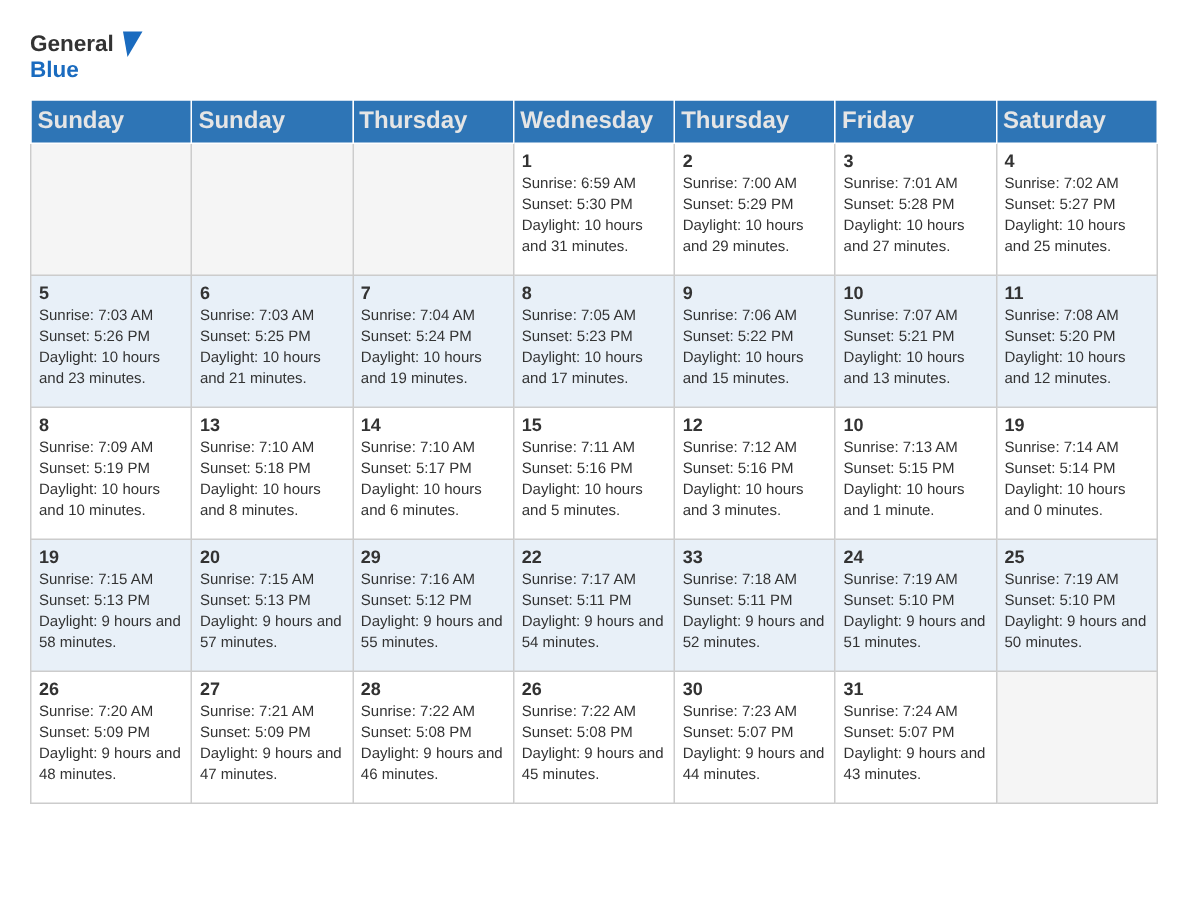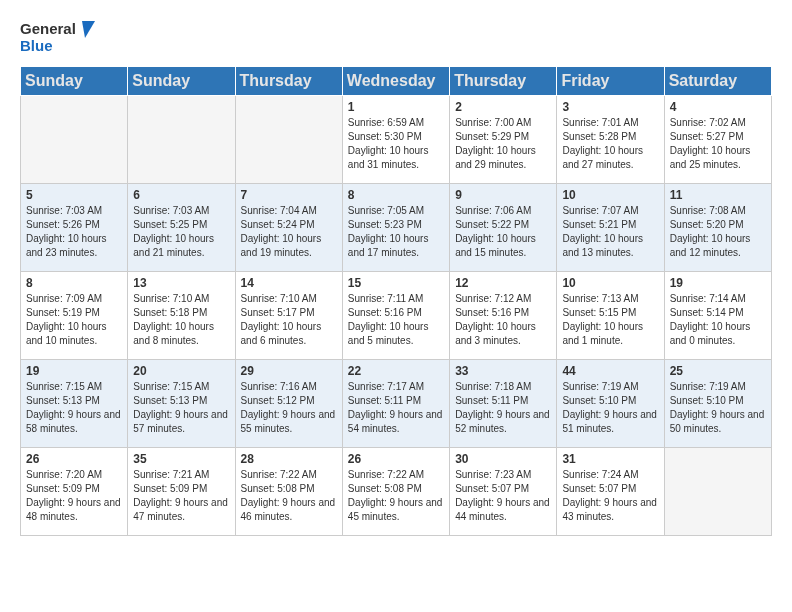--- a/index.html
+++ b/index.html
@@ -207,35 +207,35 @@
           </td>
           <td>
             <span class="day-number">22</span>
             <div class="day-info">Sunrise: 7:17 AM<br>Sunset: 5:11 PM<br>Daylight: 9 hours and 54 minutes.</div>
           </td>
           <td>
             <span class="day-number">33</span>
             <div class="day-info">Sunrise: 7:18 AM<br>Sunset: 5:11 PM<br>Daylight: 9 hours and 52 minutes.</div>
           </td>
           <td>
-            <span class="day-number">44</span>
+            <span class="day-number">24</span>
             <div class="day-info">Sunrise: 7:19 AM<br>Sunset: 5:10 PM<br>Daylight: 9 hours and 51 minutes.</div>
           </td>
           <td>
             <span class="day-number">25</span>
             <div class="day-info">Sunrise: 7:19 AM<br>Sunset: 5:10 PM<br>Daylight: 9 hours and 50 minutes.</div>
           </td>
         </tr>
         <tr>
           <td>
             <span class="day-number">26</span>
             <div class="day-info">Sunrise: 7:20 AM<br>Sunset: 5:09 PM<br>Daylight: 9 hours and 48 minutes.</div>
           </td>
           <td>
-            <span class="day-number">35</span>
+            <span class="day-number">27</span>
             <div class="day-info">Sunrise: 7:21 AM<br>Sunset: 5:09 PM<br>Daylight: 9 hours and 47 minutes.</div>
           </td>
           <td>
             <span class="day-number">28</span>
             <div class="day-info">Sunrise: 7:22 AM<br>Sunset: 5:08 PM<br>Daylight: 9 hours and 46 minutes.</div>
           </td>
           <td>
             <span class="day-number">26</span>
             <div class="day-info">Sunrise: 7:22 AM<br>Sunset: 5:08 PM<br>Daylight: 9 hours and 45 minutes.</div>
           </td>

